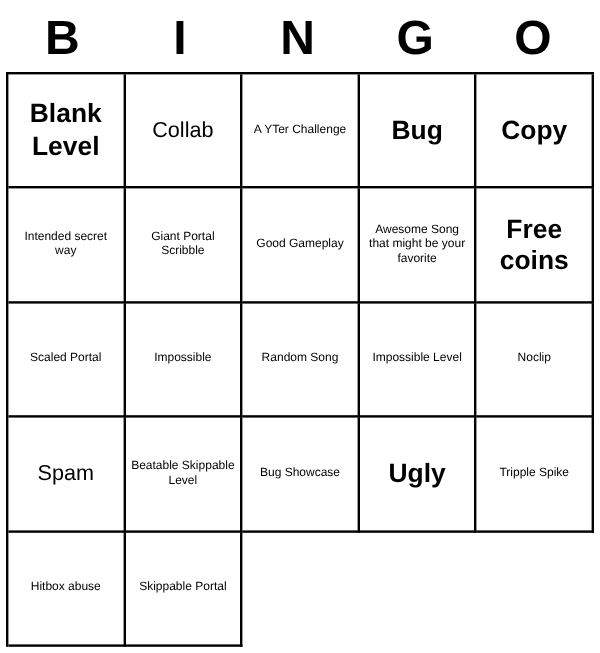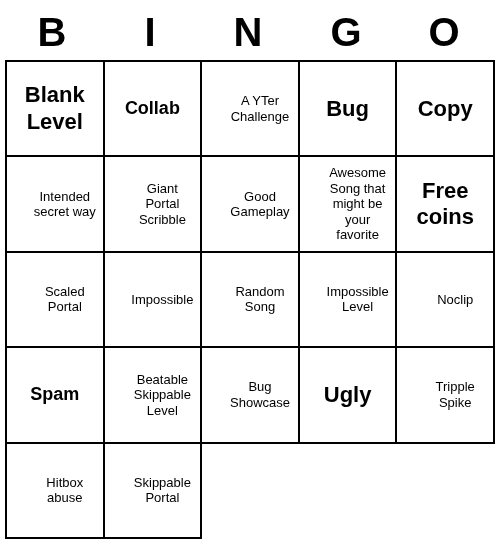--- a/index.html
+++ b/index.html
@@ -63,26 +63,25 @@
       min-height: 90px;
     }
 
     .cell.large-text {
       font-size: 22px;
       font-weight: bold;
     }
 
     .cell.medium-text {
       font-size: 18px;
-      font-weight: bold;
+      font-weight: normal;
     }
 
     .cell.small-text {
-      font-size: 13px;
-      padding-left: 24px;
+      font-size: 10px;
     }
   </style>
 </head>
 <body>
 
 <div class="bingo-container">
   <div class="bingo-header">
   <span>B</span>
       <span>I</span>
       <span>N</span>

